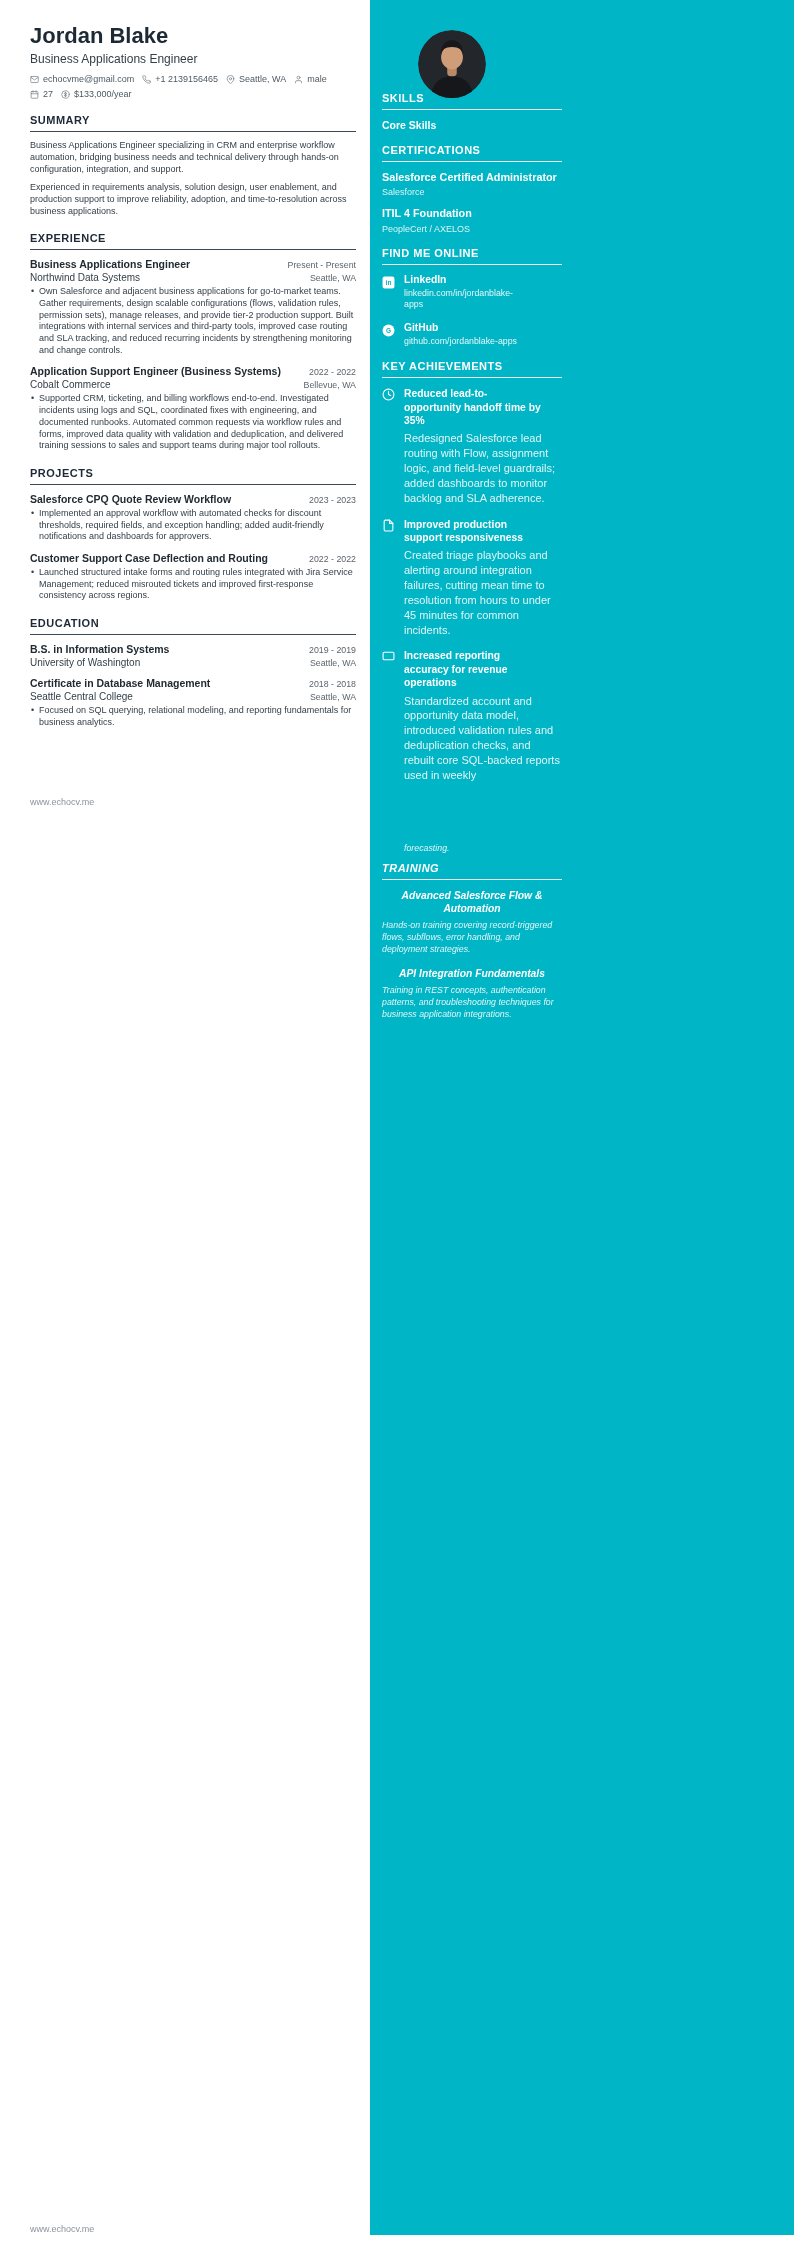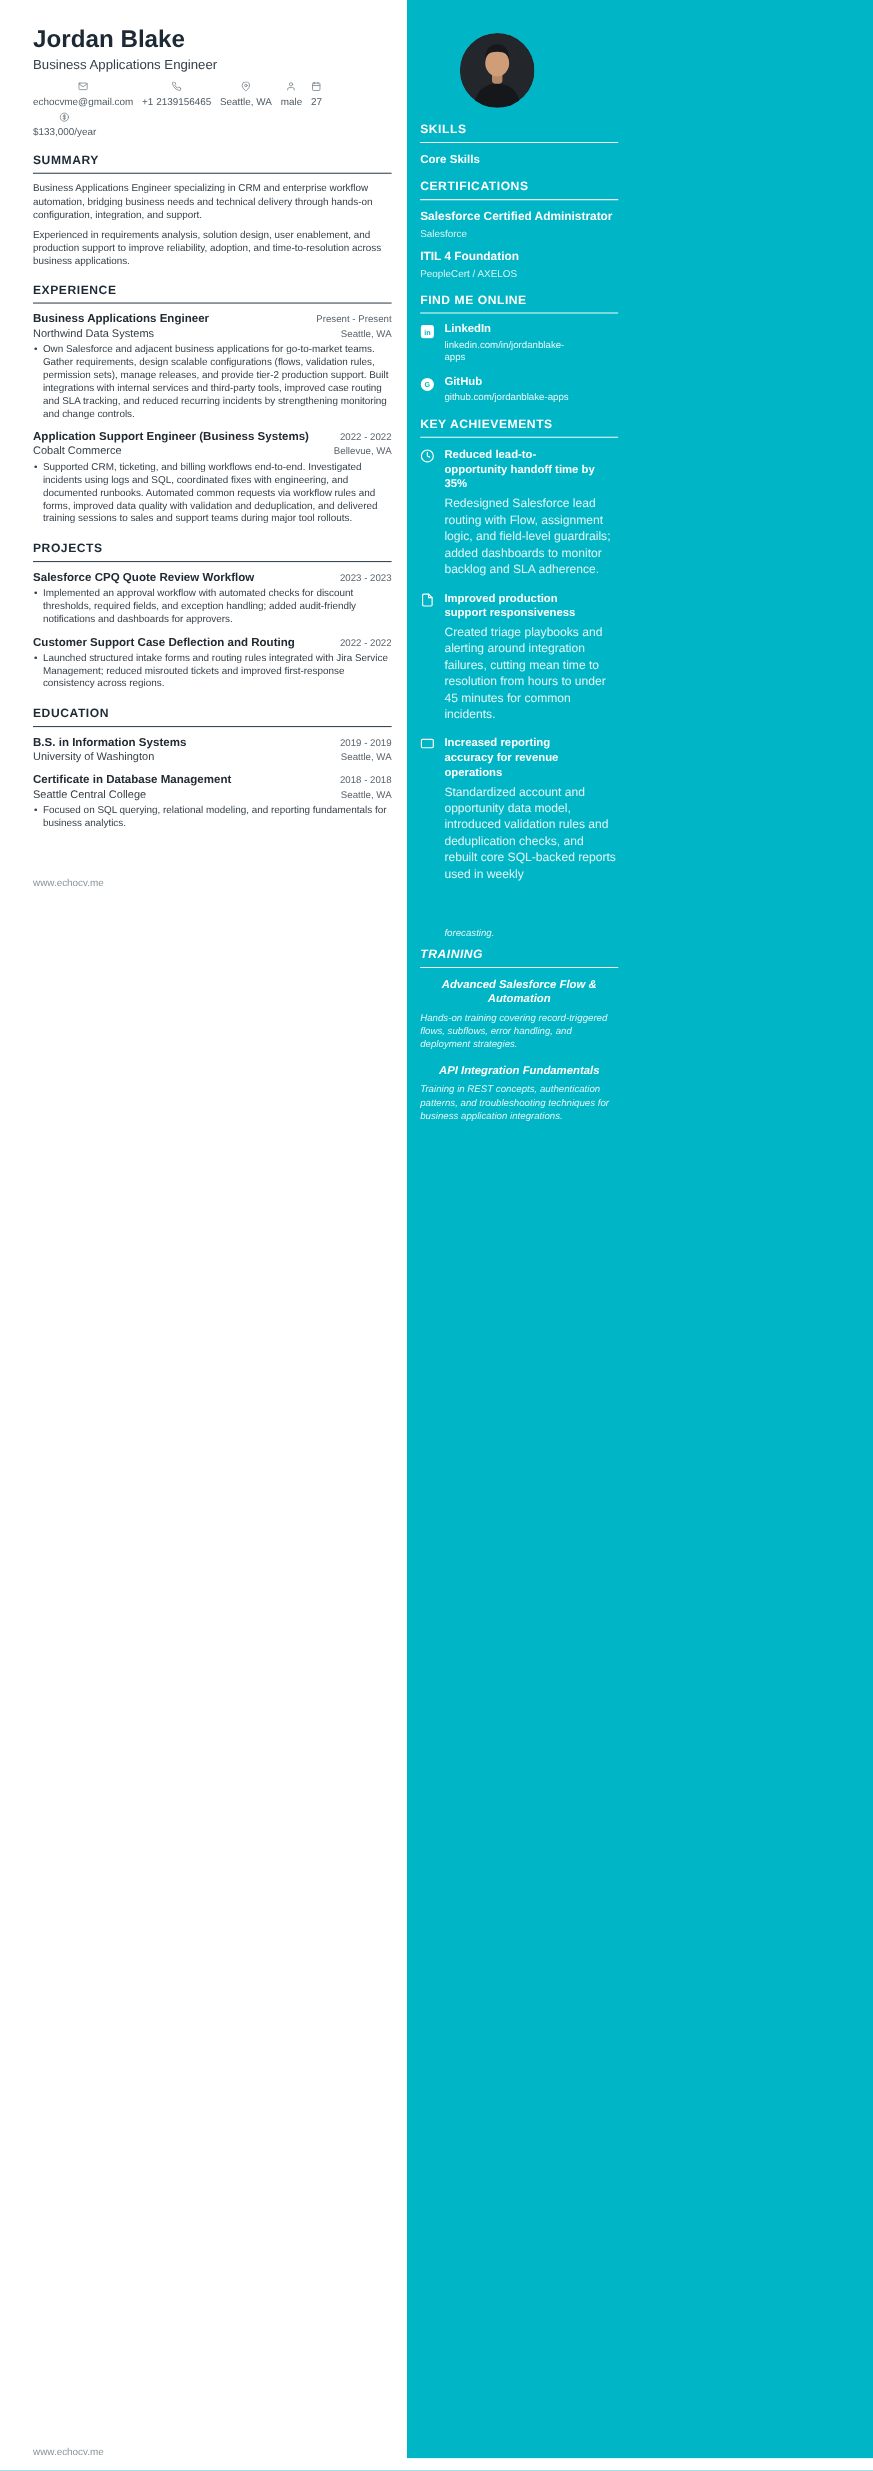--- a/index.html
+++ b/index.html
@@ -7,21 +7,21 @@
           font-family:"Liberation Sans", sans-serif; overflow:hidden; }
   .sidebar-bg { position:absolute; top:0; left:370px; right:0; bottom:0;
                 background:var(--accent,#00b5c5); }
 
   
   .main { position:absolute; left:30px; top:24px; width:326px; color:#36404a; }
   .name { font-size:22px; line-height:1.1; margin:0; font-weight:bold; color:#1d2935; }
   .cand-title { font-size:12px; color:#33404c; margin-top:4px; }
   .contact { display:flex; flex-wrap:wrap; gap:5px 8px; margin-top:8px;
              font-size:9px; color:#4e5a63; align-items:center; }
-  .contact .item { display:flex; align-items:center; gap:4px; white-space:nowrap;flex-direction:column; }
+  .contact .item { display:flex; align-items:center; gap:4px; white-space:nowrap; }
   .ci svg { width:9px; height:9px; stroke:#7a858d; fill:none; stroke-width:2;
             stroke-linecap:round; stroke-linejoin:round; display:block; }
 
   .section { margin-top:15px; }
   .sec-h { font-size:11px; font-weight:bold; color:#1d2935; letter-spacing:0.5px;
            padding-bottom:5px; border-bottom:1px solid #3c4854; margin:0 0 8px 0; }
   .para { font-size:9px; line-height:1.3; margin:0 0 7px 0; }
 
   .entry { margin-bottom:9px; }
   .row { display:flex; justify-content:space-between; align-items:baseline; }
@@ -31,21 +31,21 @@
   .sub { margin-top:2px; }
   .bullet { position:relative; padding-left:9px; font-size:9px; line-height:1.3;
             margin-top:3px; color:#36404a; }
   .bullet::before { content:"•"; position:absolute; left:1px; top:0; }
 
   
   .photo { position:absolute; left:418px; top:30px; width:68px; height:68px;
            border-radius:50%; overflow:hidden; }
   .photo svg { display:block; }
   .sb { position:absolute; left:382px; width:180px; color:#ffffff; }
-  .sb1 { top:112px; }
+  .sb1 { top:92px; }
   .sb2 { top:843px;font-style:italic; }
   .sb-section { margin-bottom:13px; }
   .sb-h { font-size:11px; font-weight:bold; letter-spacing:0.5px; padding-bottom:5px;
           border-bottom:1px solid rgba(255,255,255,0.95); margin:0 0 9px 0; }
   .skill-group { font-size:10.5px; font-weight:bold; margin-bottom:7px; }
   .tag { display:inline-block; font-size:9.3px; font-weight:bold; padding-bottom:3px;
          border-bottom:1px solid rgba(255,255,255,0.95); margin:0 8px 7px 0; }
   .cert { margin-bottom:10px; }
   .cert-name { font-size:10.8px; font-weight:bold; line-height:1.25; }
   .cert-issuer { font-size:9px; color:rgba(255,255,255,0.85); margin-top:3px; }

